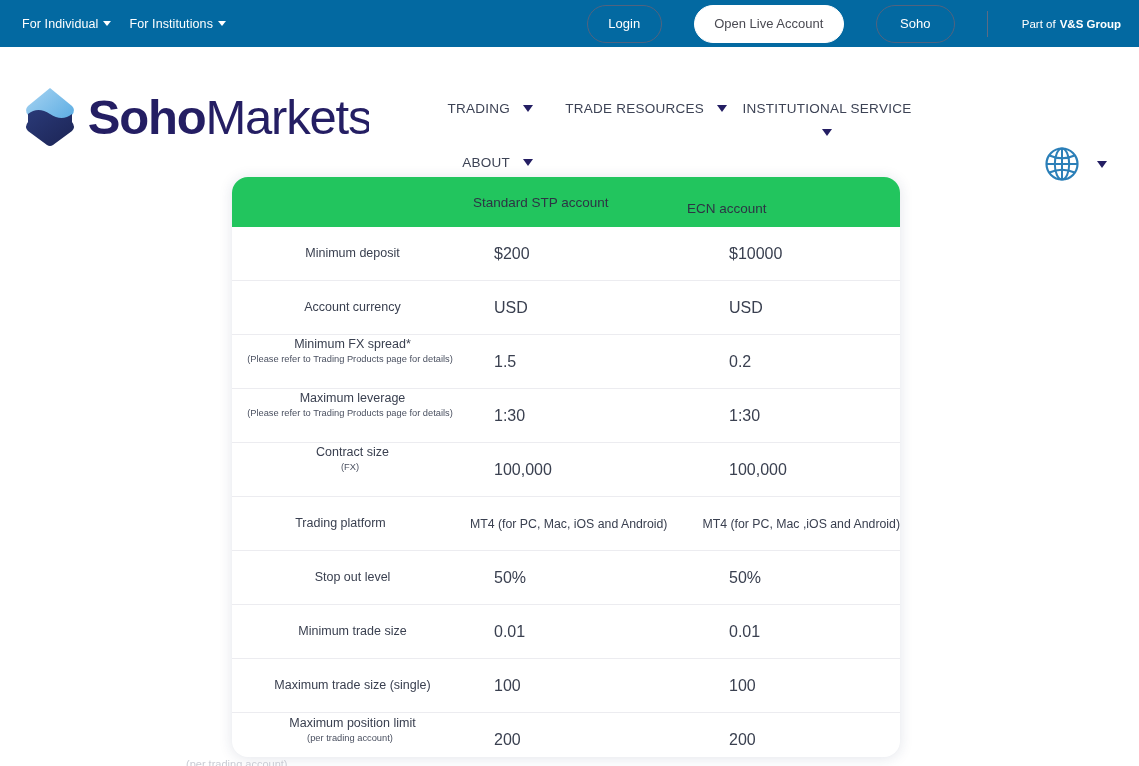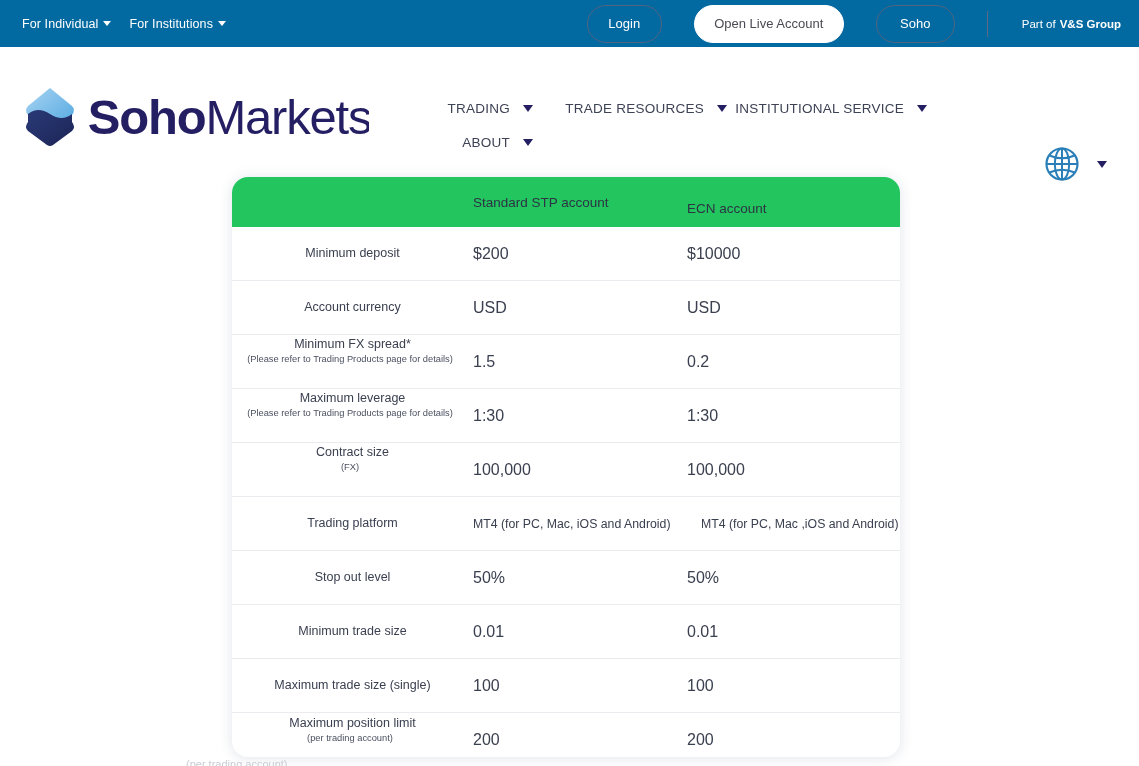--- a/index.html
+++ b/index.html
@@ -83,21 +83,21 @@
     display: flex; flex-wrap: wrap; align-items: flex-start;
     row-gap: 19px; column-gap: 0;
   }
   .nav-item {
     display: flex; align-items: center; gap: 13px;
     font-size: 13.5px; color: #3d4355; letter-spacing: .25px;
     cursor: pointer; white-space: nowrap; justify-content: flex-end;
   }
   .nav-item.first  { width: 131px; }
   .nav-item.second { width: 194px; }
-  .nav-item.third  { width: 200px; }
+  .nav-item.third  { width: 200px; flex-direction: column; }
   .caret-nav {
     width: 0; height: 0;
     border-left: 5.5px solid transparent; border-right: 5.5px solid transparent;
     border-top: 7px solid #241e63;
     display: inline-block;
   }
   .lang-wrap {
     position: absolute; right: 32px; top: 99px;
     display: flex; align-items: center; gap: 17px; cursor: pointer;
   }
@@ -119,20 +119,21 @@
   .thead .c0 { width: 241px; }
   .thead .c1 { width: 214px; }
   .thead .c2 { flex: 1; margin-top: 12px; }
   .thead .c1, .thead .c2 {
     font-size: 13.5px; color: #2d3444;
   }
   .row {
     height: 54px; display: flex; align-items: center;
     border-bottom: 1px solid #ececf0;
     position: relative;
+    gap: 21px;
   }
   .row:last-child { border-bottom: none; }
   .cell-label {
     width: 241px; text-align: center;
     font-size: 12.5px; color: #3a4050; line-height: 1.15;
     padding: 0 4px;
   }
   .cell-label .sub {
     display: block; font-size: 9.3px; color: #4a5060;
     line-height: 1.45; margin-top: 1px;

